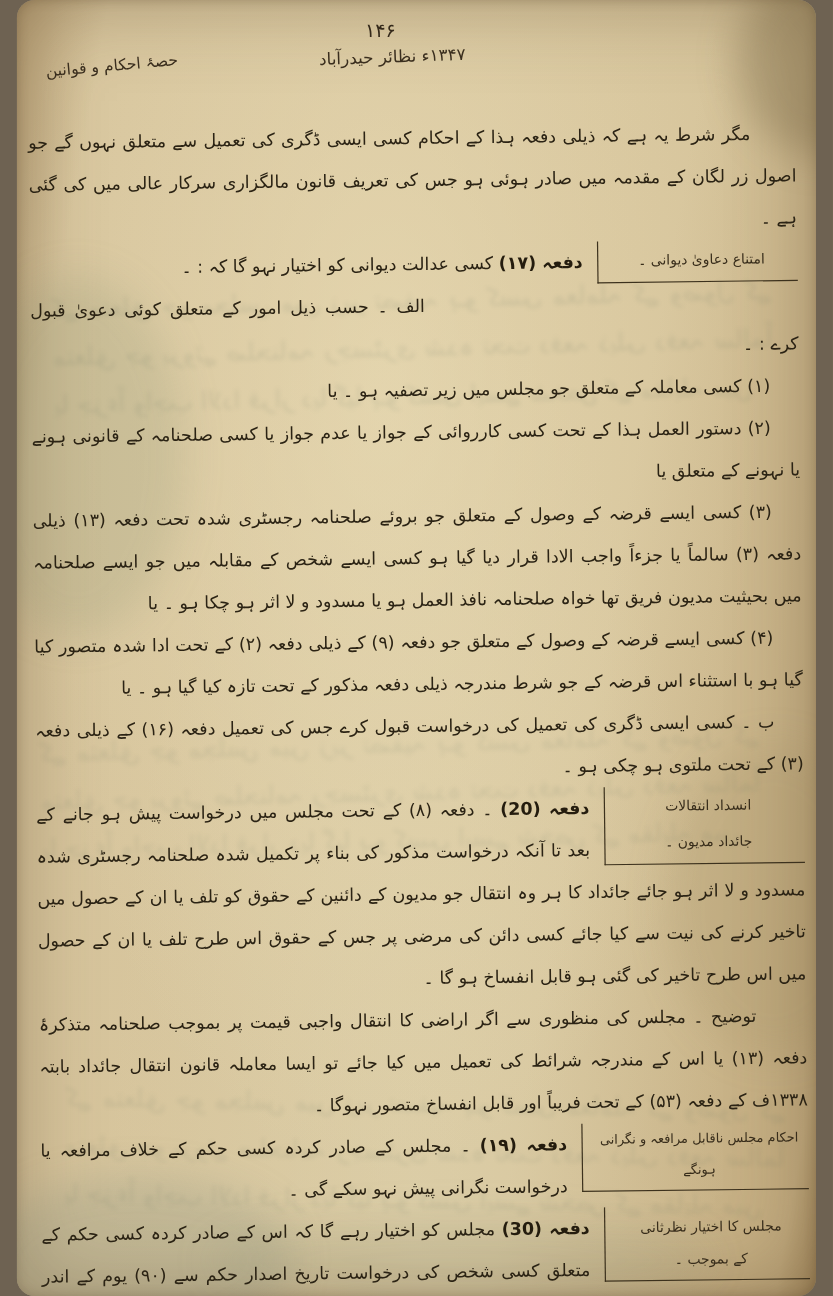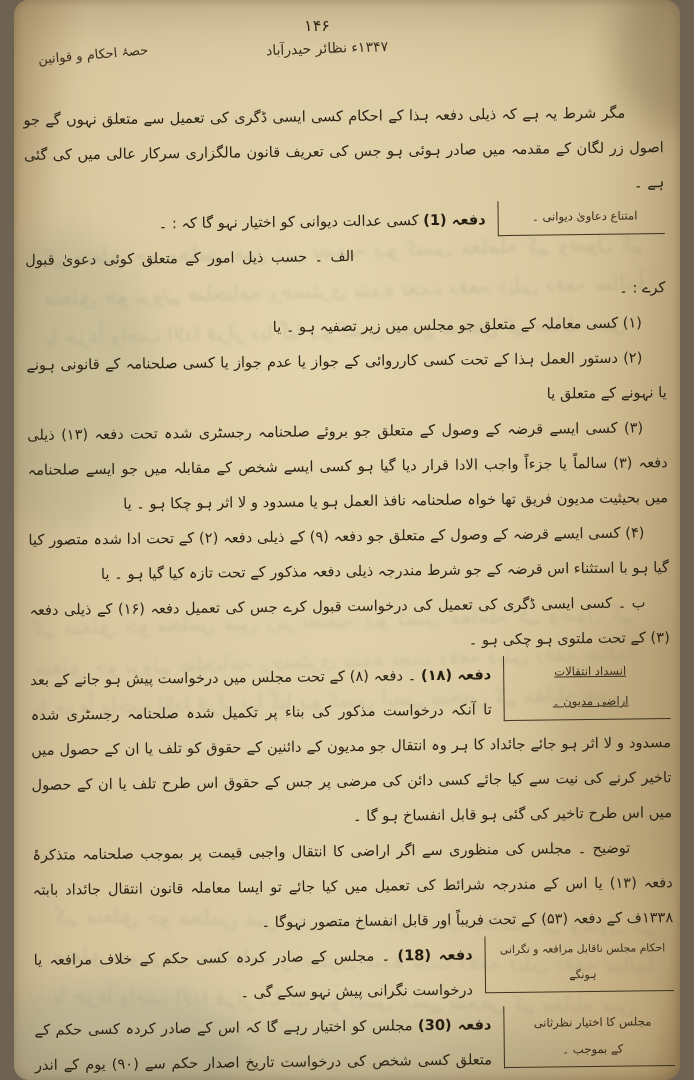--- a/index.html
+++ b/index.html
@@ -35,21 +35,21 @@
   
   .bodytext{position:absolute;top:98px;right:10px;left:16px;direction:rtl;
             text-align:justify;font-size:14.6px;line-height:35px;color:#2b2314;
             transform:rotate(-0.7deg);}
   .bodytext p{margin:0;}
   .sec{margin:0;}
   .sec b{font-weight:bold;color:#241c0e;}
   .mnote{float:right;border-left:1.6px solid #3c311d;border-bottom:1.6px solid #3c311d;
          padding:1px 6px 3px 12px;margin-left:12px;margin-bottom:2px;
          font-size:11.6px;line-height:30px;text-align:center;color:#382d1b;}
-  .mnote .l2{line-height:26px;text-decoration:underline;}
+  .mnote .l2{line-height:26px;}
   .w150{width:148px;}
   .w165{width:170px;font-size:10.8px;line-height:26px;}
   .w155{width:152px;line-height:27px;padding-top:4px;}
   .ind-alif{text-indent:132px;}
   .ind-item{text-indent:24px;}
   .ind-expl{text-indent:42px;}
   .ind-prov{text-indent:38px;}
 </style>
 </head>
 <body>
@@ -69,38 +69,38 @@
   <div class="pgnum">۱۴۶</div>
   <div class="volline">۱۳۴۷ء نظائر حیدرآباد</div>
   <div class="corner">حصۂ احکام و قوانین</div>
 
   <div class="bodytext">
 
     <p class="ind-prov">مگر شرط یہ ہے کہ ذیلی دفعہ ہذا کے احکام کسی ایسی ڈگری کی تعمیل سے متعلق نہوں گے جو اصول زر لگان کے مقدمہ میں صادر ہوئی ہو جس کی تعریف قانون مالگزاری سرکار عالی میں کی گئی ہے ۔</p>
 
     <div class="sec">
       <span class="mnote w150">امتناع دعاویٰ دیوانی ۔</span>
-      <p><b>دفعہ (1)</b> <span>کسی عدالت دیوانی کو اختیار نہو گا کہ : ۔</span></p>
+      <p><b>دفعہ (۱۷)</b> <span>کسی عدالت دیوانی کو اختیار نہو گا کہ : ۔</span></p>
       <p class="ind-alif">الف ۔ حسب ذیل امور کے متعلق کوئی دعویٰ قبول کرے : ۔</p>
       <p class="ind-item">(۱) کسی معاملہ کے متعلق جو مجلس میں زیر تصفیہ ہو ۔ یا</p>
       <p class="ind-item">(۲) دستور العمل ہذا کے تحت کسی کارروائی کے جواز یا عدم جواز یا کسی صلحنامہ کے قانونی ہونے یا نہونے کے متعلق یا</p>
       <p class="ind-item">(۳) کسی ایسے قرضہ کے وصول کے متعلق جو بروئے صلحنامہ رجسٹری شدہ تحت دفعہ (۱۳) ذیلی دفعہ (۳) سالماً یا جزءاً واجب الادا قرار دیا گیا ہو کسی ایسے شخص کے مقابلہ میں جو ایسے صلحنامہ میں بحیثیت مدیون فریق تھا خواہ صلحنامہ نافذ العمل ہو یا مسدود و لا اثر ہو چکا ہو ۔ یا</p>
       <p class="ind-item">(۴) کسی ایسے قرضہ کے وصول کے متعلق جو دفعہ (۹) کے ذیلی دفعہ (۲) کے تحت ادا شدہ متصور کیا گیا ہو با استثناء اس قرضہ کے جو شرط مندرجہ ذیلی دفعہ مذکور کے تحت تازہ کیا گیا ہو ۔ یا</p>
       <p class="ind-item">ب ۔ کسی ایسی ڈگری کی تعمیل کی درخواست قبول کرے جس کی تعمیل دفعہ (۱۶) کے ذیلی دفعہ (۳) کے تحت ملتوی ہو چکی ہو ۔</p>
     </div>
 
     <div class="sec">
-      <span class="mnote w150"><span class="l2">انسداد انتقالات</span><br><span class="l2">اراضی مدیون ۔</span></span>
-      <p><b>دفعہ (۱۸)</b> <span>۔ دفعہ (۸) کے تحت مجلس میں درخواست پیش ہو جانے کے بعد تا آنکہ درخواست مذکور کی بناء پر تکمیل شدہ صلحنامہ رجسٹری شدہ مسدود و لا اثر ہو جائے جائداد کا ہر وہ انتقال جو مدیون کے دائنین کے حقوق کو تلف یا ان کے حصول میں تاخیر کرنے کی نیت سے کیا جائے کسی دائن کی مرضی پر جس کے حقوق اس طرح تلف یا ان کے حصول میں اس طرح تاخیر کی گئی ہو قابل انفساخ ہو گا ۔</span></p>
+      <span class="mnote w150"><span class="l2">انسداد انتقالات</span><br><span class="l2">جائداد مدیون ۔</span></span>
+      <p><b>دفعہ (20)</b> <span>۔ دفعہ (۸) کے تحت مجلس میں درخواست پیش ہو جانے کے بعد تا آنکہ درخواست مذکور کی بناء پر تکمیل شدہ صلحنامہ رجسٹری شدہ مسدود و لا اثر ہو جائے جائداد کا ہر وہ انتقال جو مدیون کے دائنین کے حقوق کو تلف یا ان کے حصول میں تاخیر کرنے کی نیت سے کیا جائے کسی دائن کی مرضی پر جس کے حقوق اس طرح تلف یا ان کے حصول میں اس طرح تاخیر کی گئی ہو قابل انفساخ ہو گا ۔</span></p>
       <p class="ind-expl">توضیح ۔ مجلس کی منظوری سے اگر اراضی کا انتقال واجبی قیمت پر بموجب صلحنامہ متذکرۂ دفعہ (۱۳) یا اس کے مندرجہ شرائط کی تعمیل میں کیا جائے تو ایسا معاملہ قانون انتقال جائداد بابتہ ۱۳۳۸ف کے دفعہ (۵۳) کے تحت فریباً اور قابل انفساخ متصور نہوگا ۔</p>
     </div>
 
     <div class="sec">
       <span class="mnote w165">احکام مجلس ناقابل مرافعہ و نگرانی ہونگے</span>
-      <p><b>دفعہ (18)</b> <span>۔ مجلس کے صادر کردہ کسی حکم کے خلاف مرافعہ یا درخواست نگرانی پیش نہو سکے گی ۔</span></p>
+      <p><b>دفعہ (۱۹)</b> <span>۔ مجلس کے صادر کردہ کسی حکم کے خلاف مرافعہ یا درخواست نگرانی پیش نہو سکے گی ۔</span></p>
     </div>
 
     <div class="sec">
       <span class="mnote w155"><span>مجلس کا اختیار نظرثانی</span><br><span>کے بموجب ۔</span></span>
       <p><b>دفعہ (30)</b> <span>مجلس کو اختیار رہے گا کہ اس کے صادر کردہ کسی حکم کے متعلق کسی شخص کی درخواست تاریخ اصدار حکم سے (۹۰) یوم کے اندر پیش ہونے پر ایسے حکم پر نظرثانی کرے اور اس خصوص میں ایسا حکم صادر کرے جو اس کو مناسب معلوم ہو ۔</span></p>
       <p class="ind-prov">مگر شرط یہ ہے کہ کوئی حکم تبدیل یا منسوخ نہ کیا جا سکے گا بجز اس کے کہ متعلقہ اشخاص کو حاضر ہونے کیلئے اطلاع دی گئی ہو اور ایسے حکم کی تائید میں ان کے عذرات سماعت کر لئے گئے ہوں ۔</p>
     </div>
 
   </div>
 </div>

